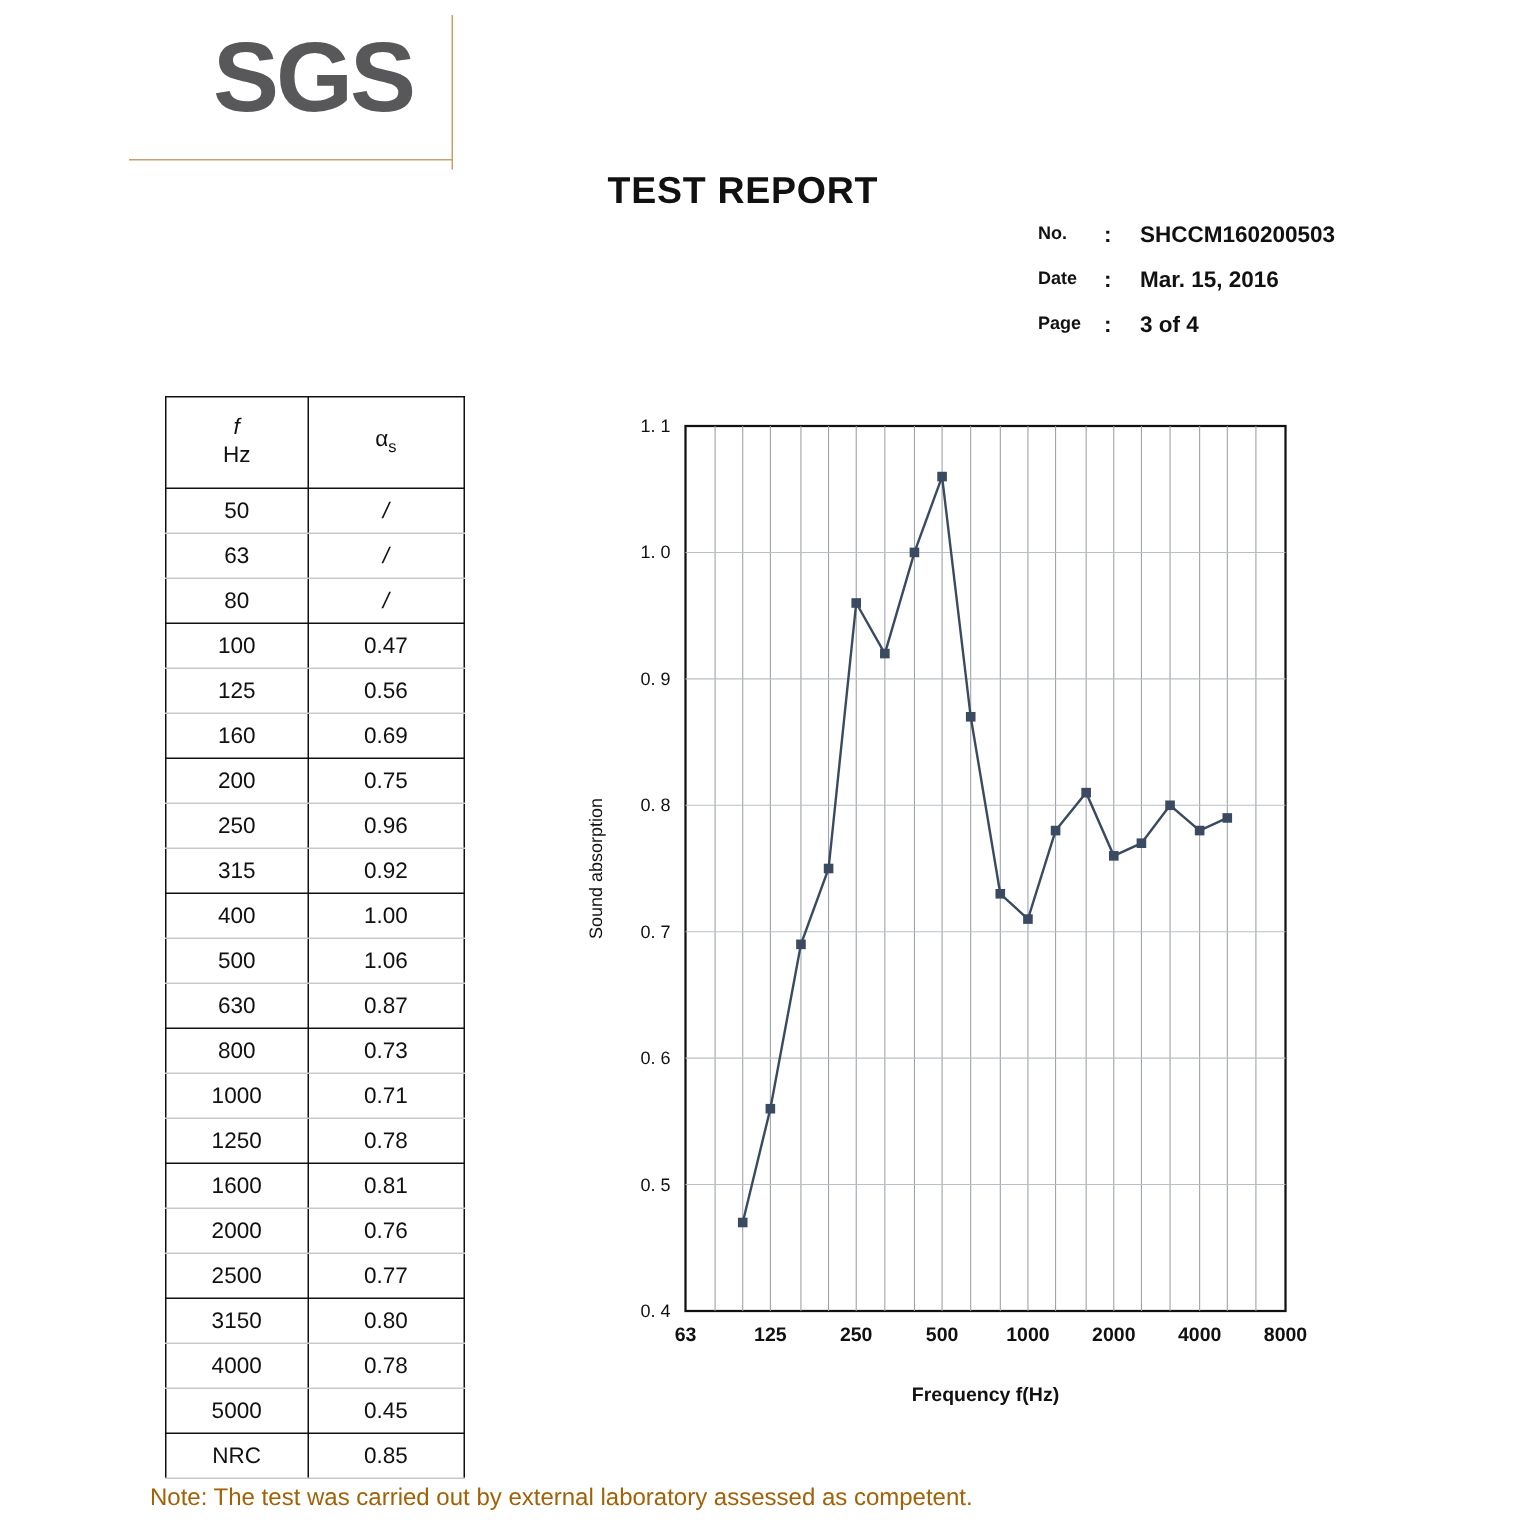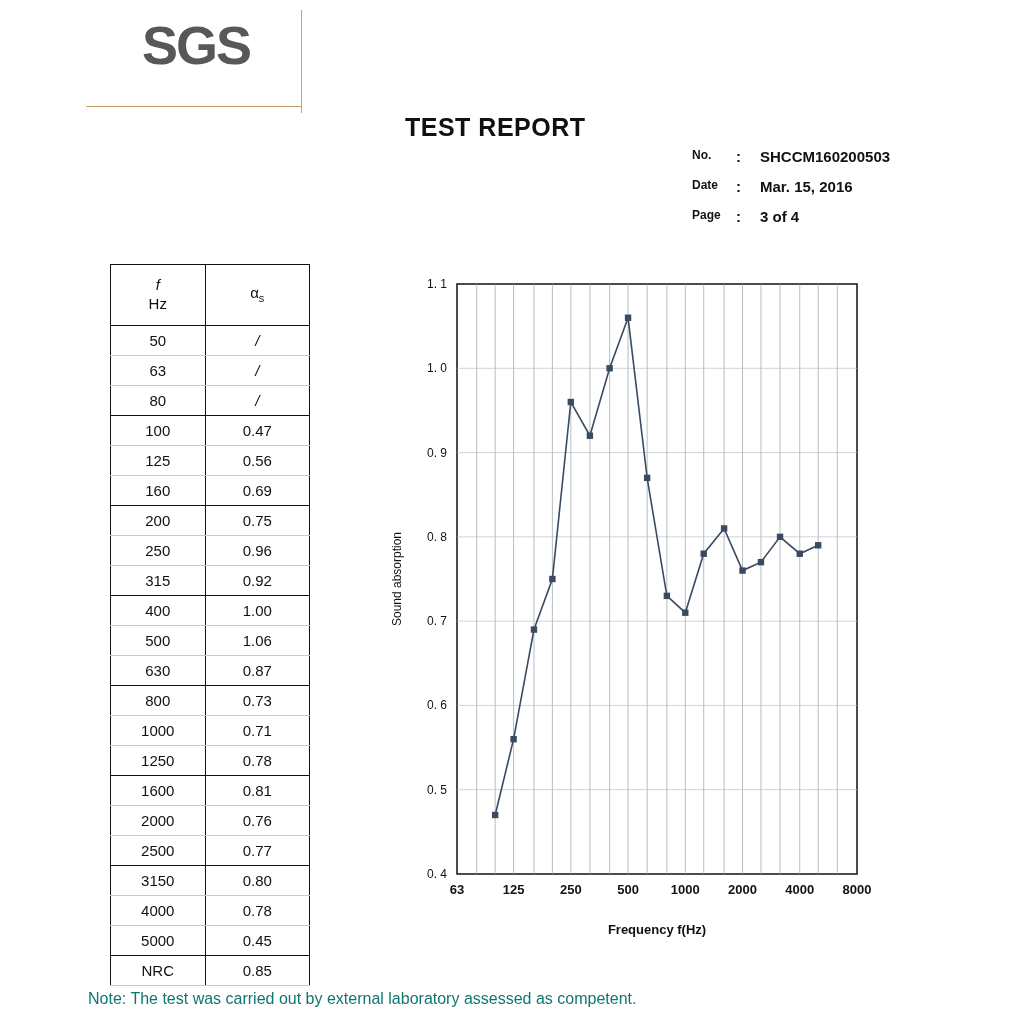--- a/index.html
+++ b/index.html
@@ -23,21 +23,21 @@
     top: 10px;
     width: 260px;
     height: 100px;
   }
   #logo-text {
     position: absolute;
     left: 56px;
     top: 8px;
     font-family: "Liberation Sans", sans-serif;
     font-weight: bold;
-    font-size: 54px;
+    font-size: 66px;
     letter-spacing: -2px;
     color: #58585a;
     line-height: 1;
   }
   #logo-rule-h {
     position: absolute;
     left: 0px;
     top: 96px;
     width: 216px;
     height: 1px;
@@ -102,24 +102,24 @@
     left: 375px;
     top: 262px;
     width: 520px;
     height: 690px;
   }
   #chart-svg { display: block; }
 
   
   #note {
     position: absolute;
-    left: 88px;
+    left: 100px;
     top: 990px;
     font-size: 16px;
-    color: #0f766e;
+    color: #a16207;
   }
 </style>
 </head>
 <body>
 
 <div id="logo-block">
   <div id="logo-text">SGS</div>
   <div id="logo-rule-h"></div>
   <div id="logo-rule-v"></div>
 </div>

